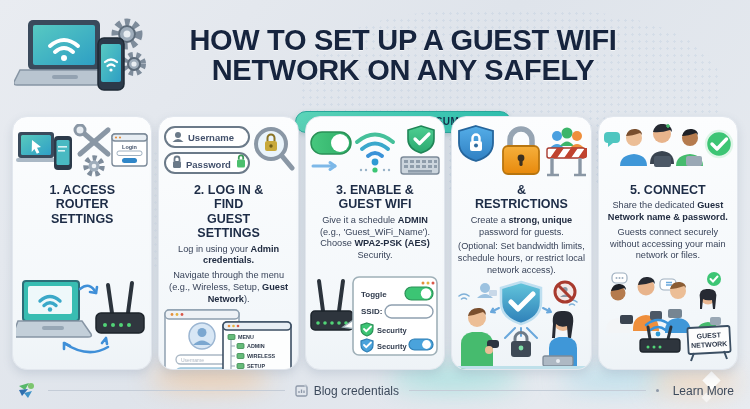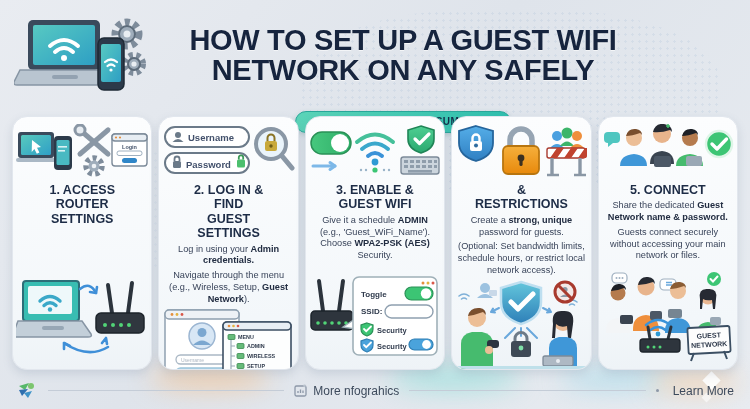--- a/index.html
+++ b/index.html
@@ -586,20 +586,20 @@
     <circle cx="15" cy="6" r="3" fill="#7cc56e"></circle>
     <path d="M8 13 L16 11 L12 18z" fill="#3e93c8"></path>
   </svg>
   <div class="fline"></div>
   <div class="fcenter">
     <svg width="13" height="13" viewBox="0 0 13 13">
       <rect x="1" y="2" width="11" height="10" rx="1.5" fill="none" stroke="#8d98a8" stroke-width="1.3"></rect>
       <path d="M4 9 V7 M6.5 9 V5.5 M9 9 V6.5" stroke="#8d98a8" stroke-width="1.3"></path>
       <circle cx="10.5" cy="1.8" r="1.4" fill="#b9c2cd"></circle>
     </svg>
-    <span>More nfograhics</span>
+    <span>Blog credentials</span>
   </div>
   <div class="fline"></div>
   <div class="flearn">
     <span class="fdot"></span>
     <span>Learn More</span>
   </div>
 </div>
 
 </body></html>

